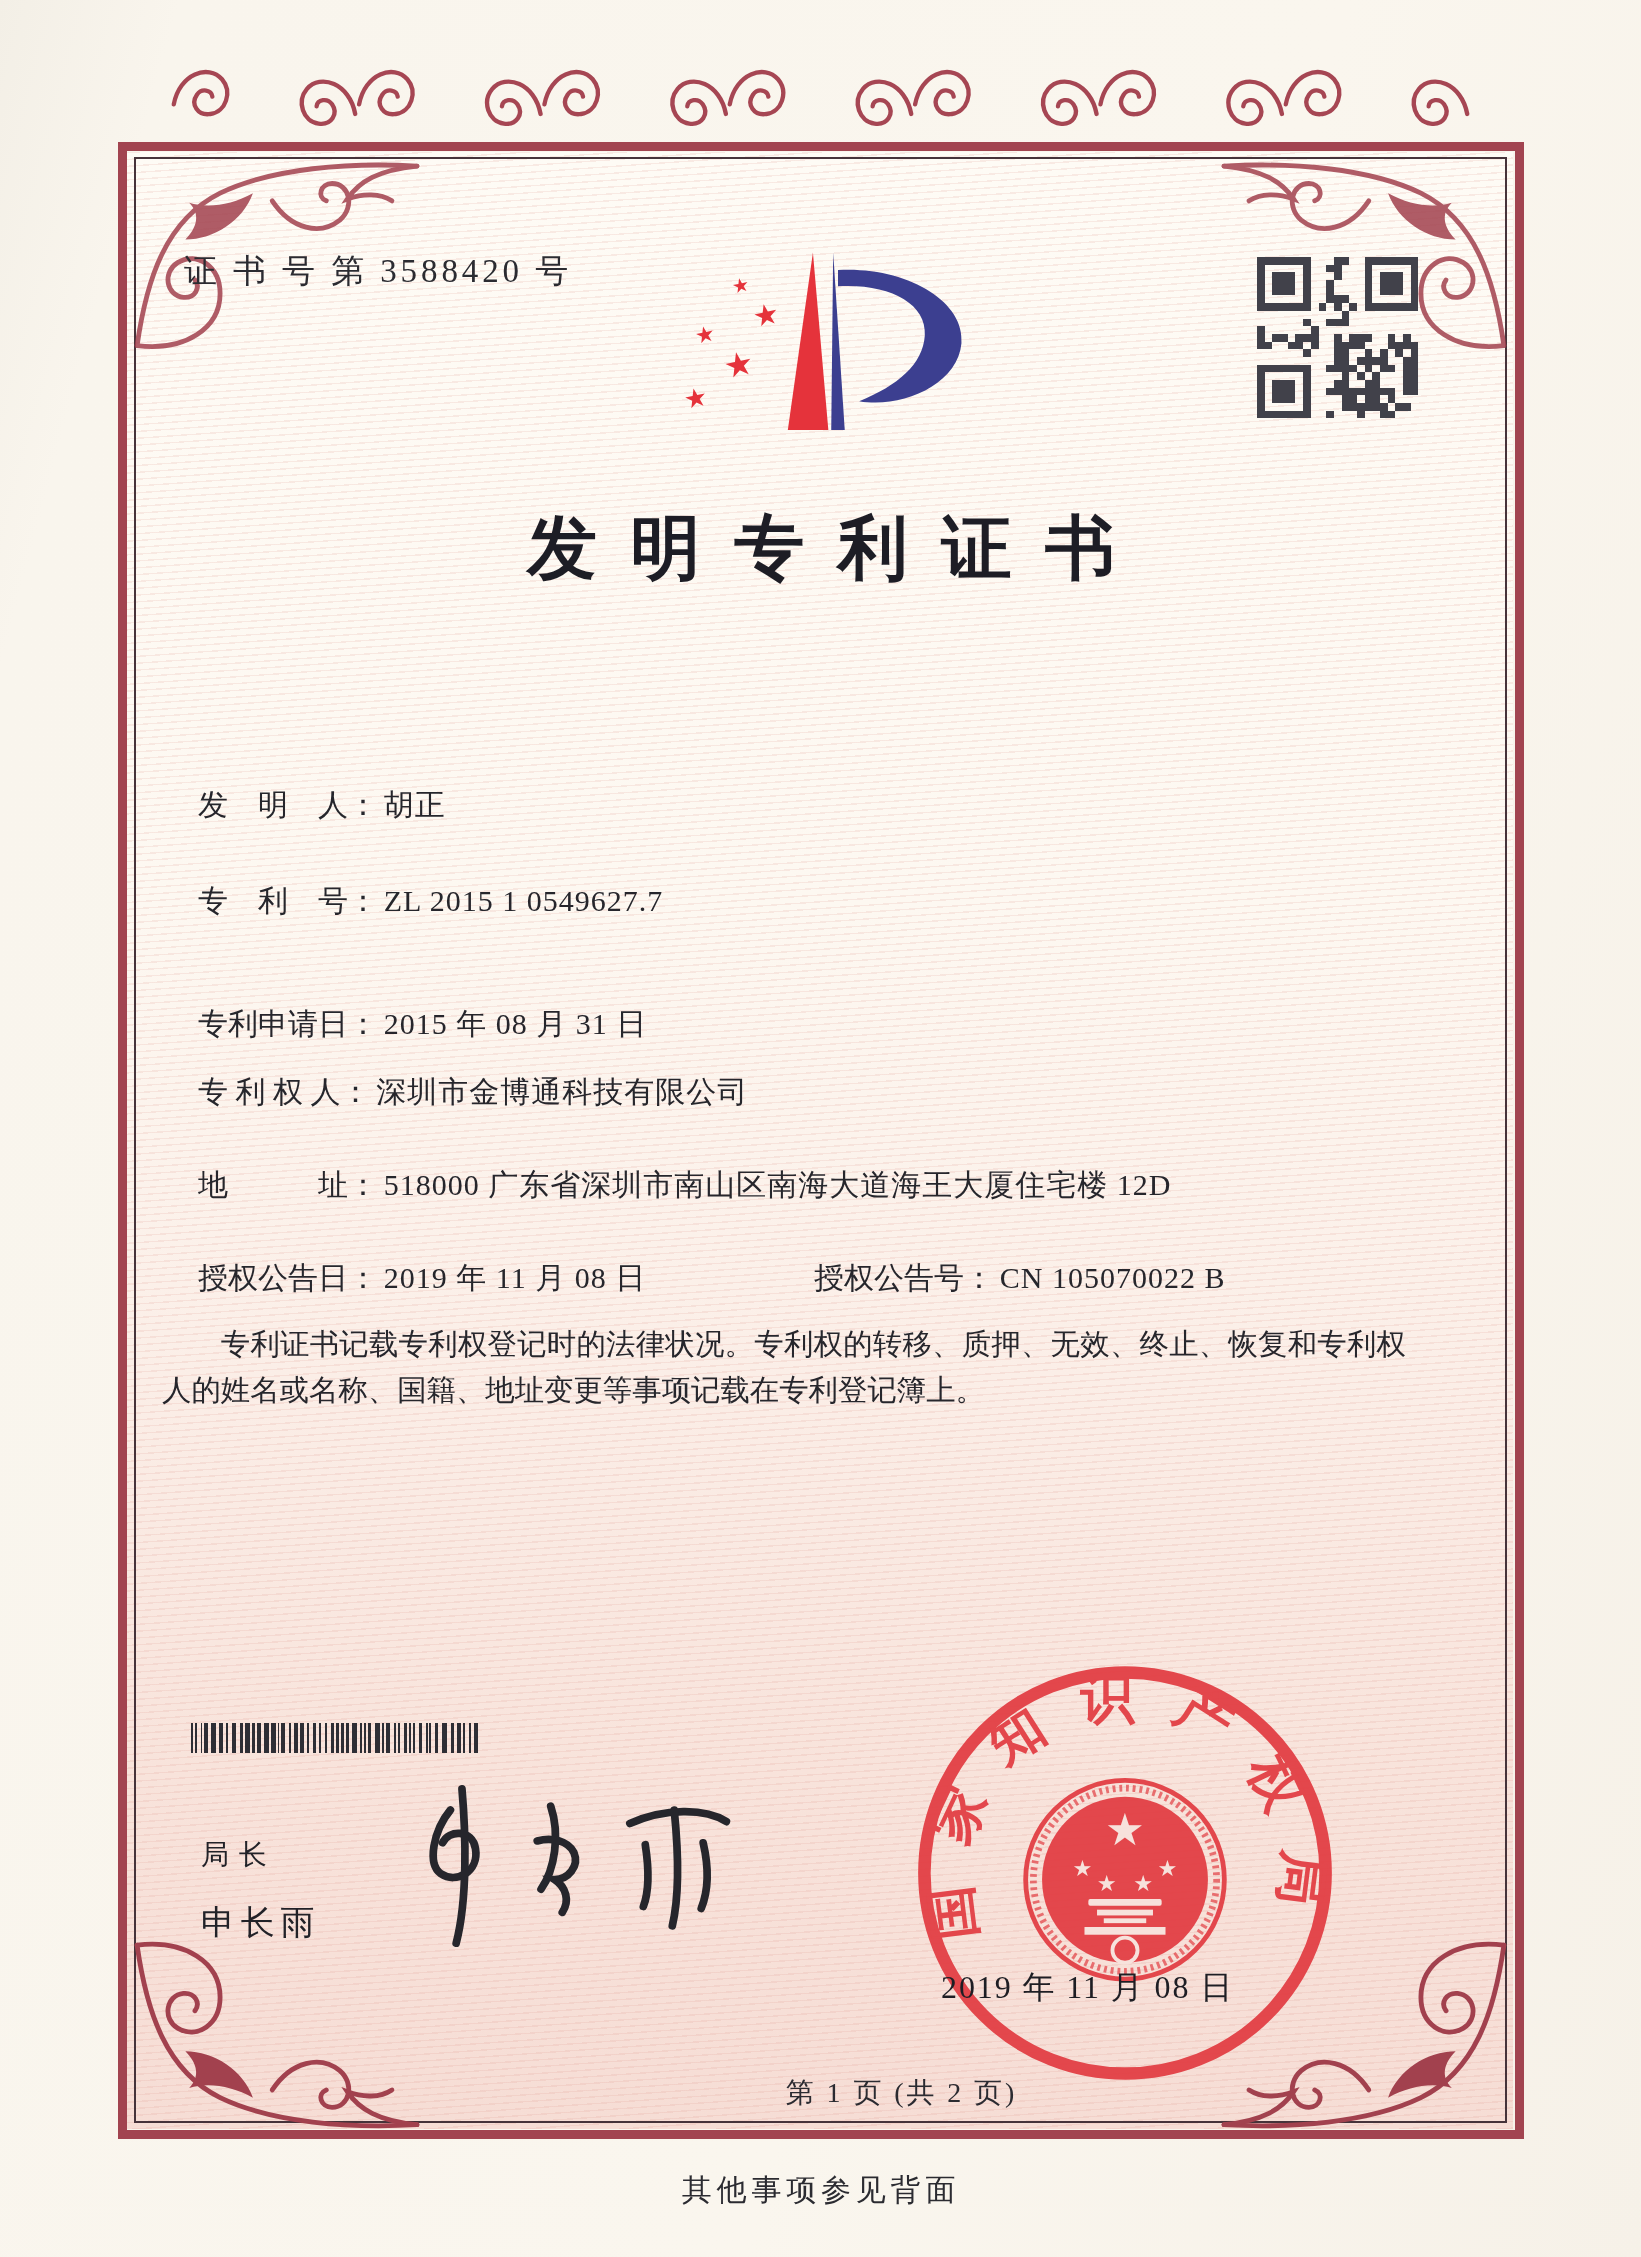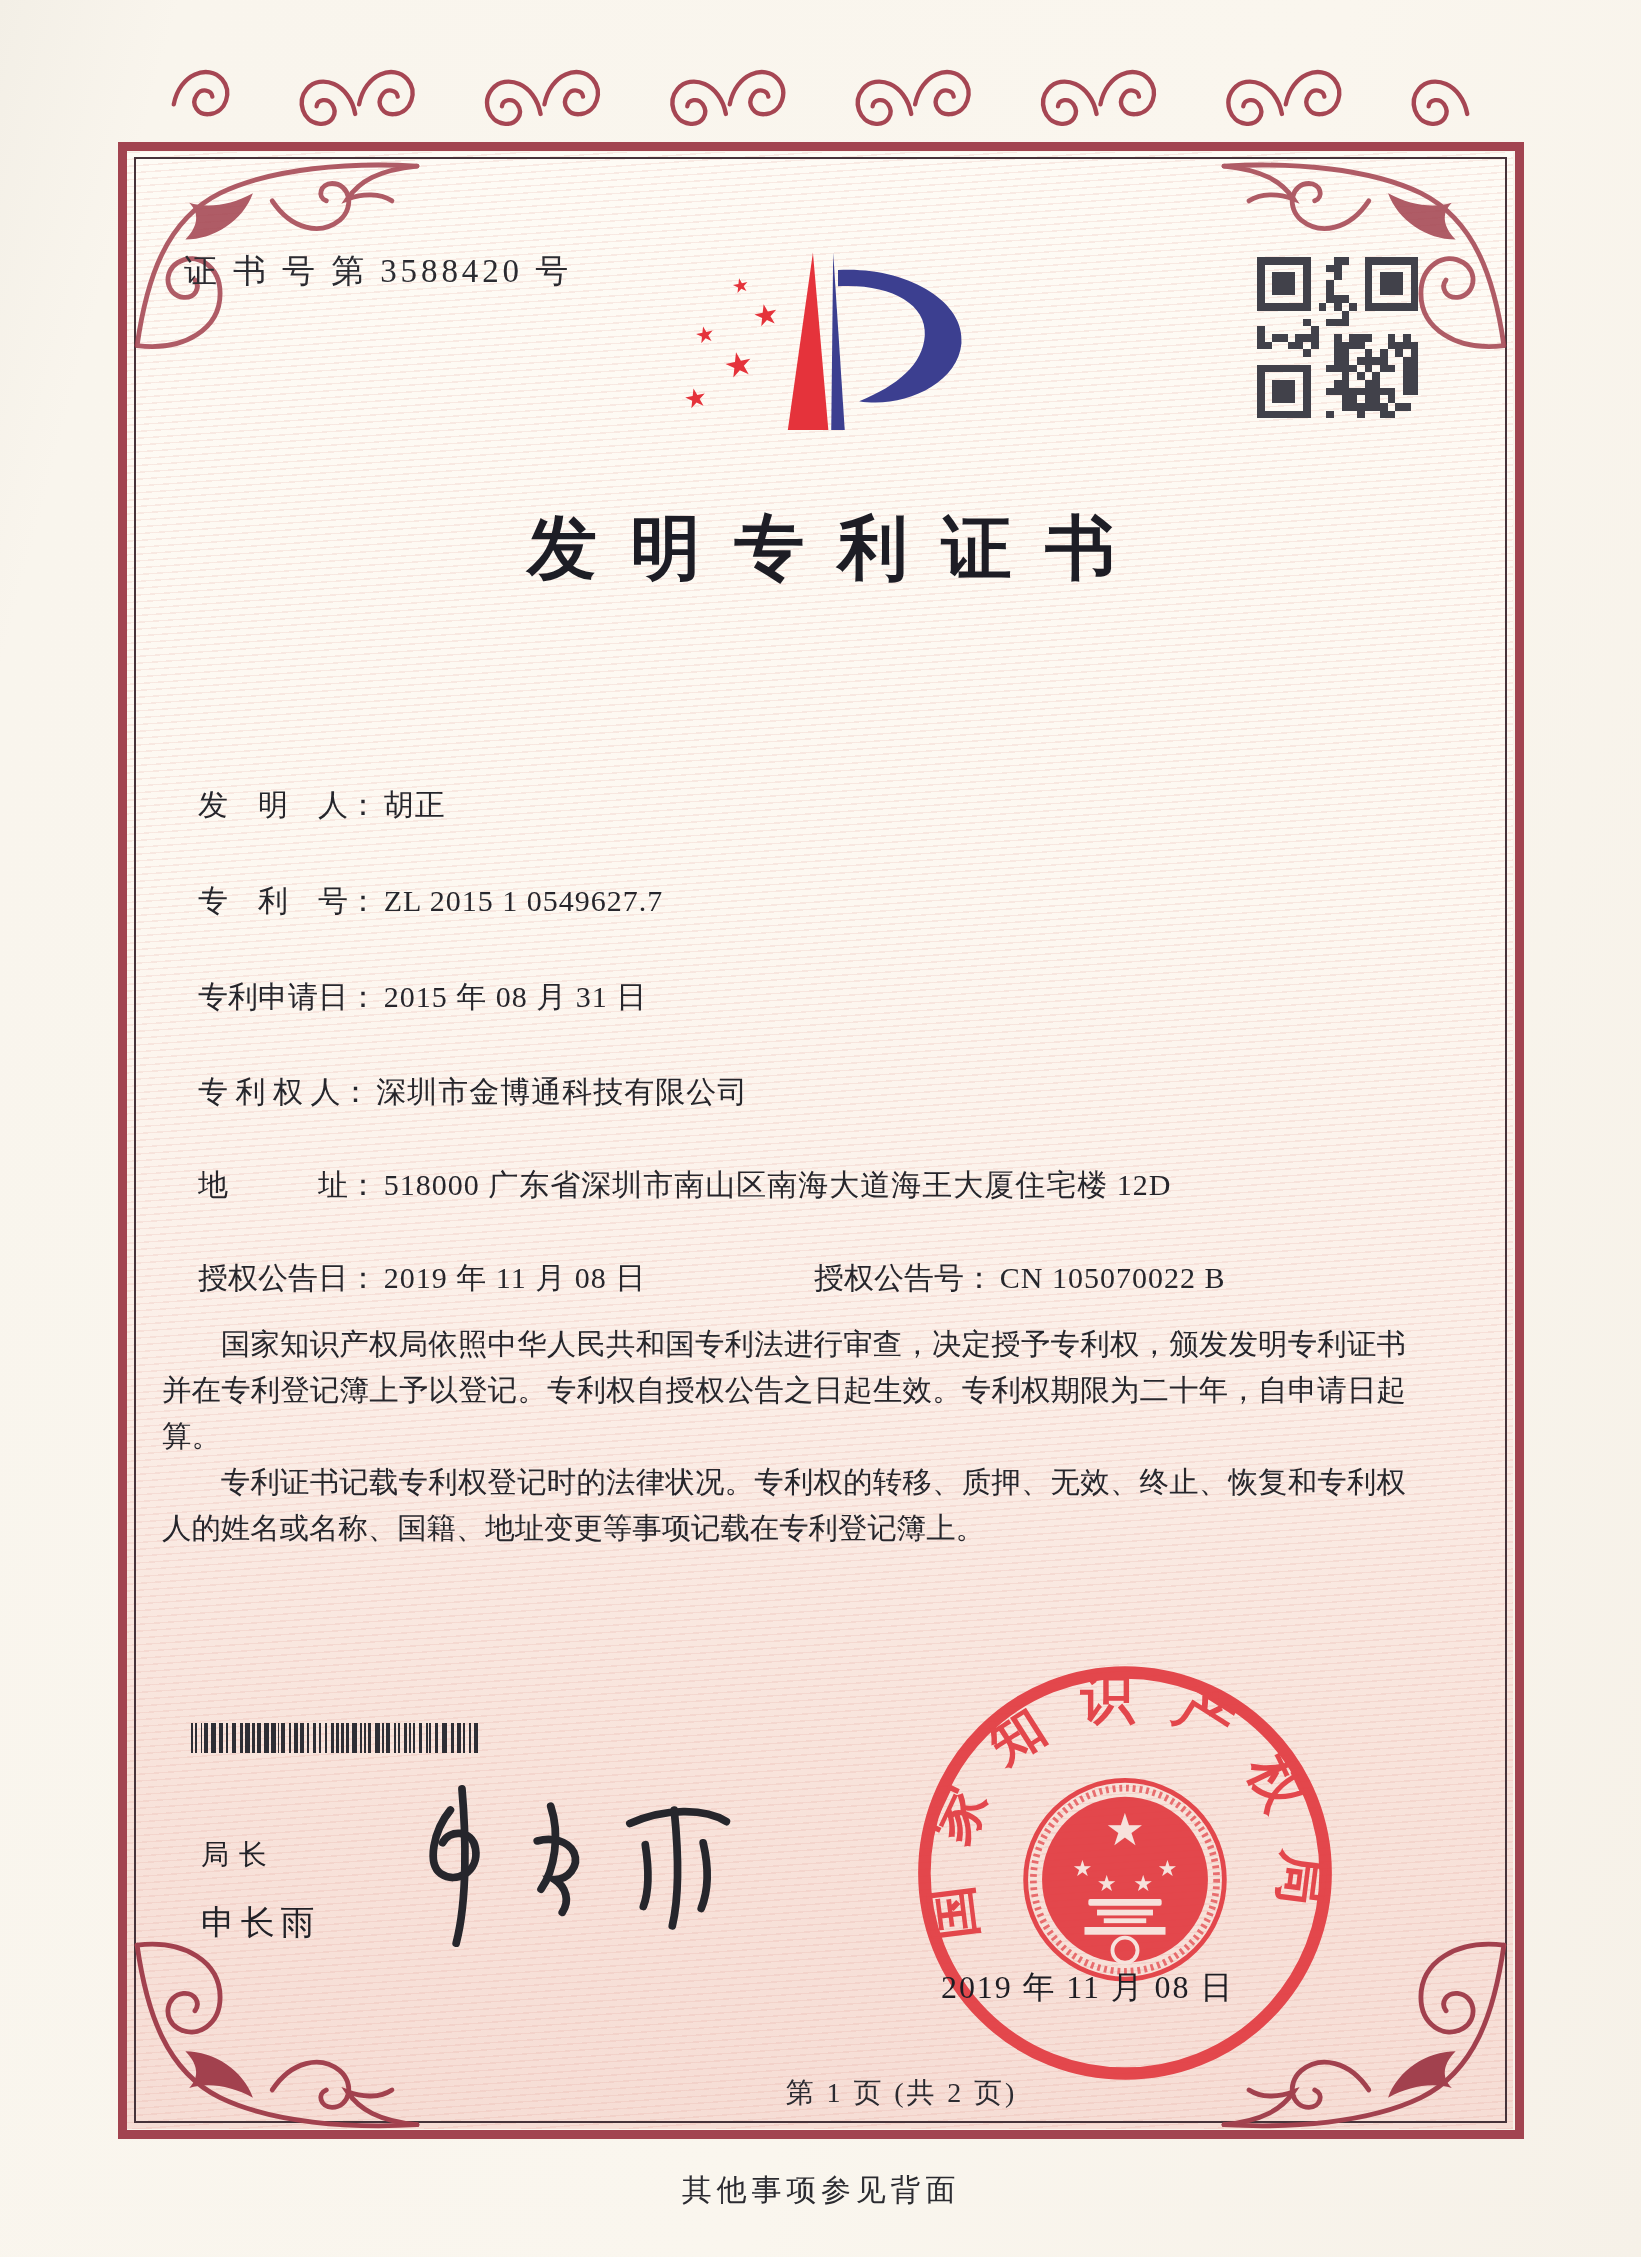--- a/index.html
+++ b/index.html
@@ -569,38 +569,37 @@
     </div>
 
   <div class="title">发明专利证书</div>
 
   <div class="field-row" style="top:785px">
     <span class="lab">发　明　人：</span><span class="val">胡正</span>
   </div>
   <div class="field-row" style="top:881px">
     <span class="lab">专　利　号：</span><span class="val">ZL 2015 1 0549627.7</span>
   </div>
-  <div class="field-row" style="top:977px">
+  <div class="field-row" style="top:1004px">
     <span class="lab">专利申请日：</span><span class="val">2015 年 08 月 31 日</span>
   </div>
   <div class="field-row" style="top:1072px">
     <span class="lab">专 利 权 人：</span><span class="val">深圳市金博通科技有限公司</span>
   </div>
   <div class="field-row" style="top:1165px">
     <span class="lab">地　　　址：</span><span class="val">518000 广东省深圳市南山区南海大道海王大厦住宅楼 12D</span>
   </div>
   <div class="field-row" style="top:1258px">
     <span class="lab">授权公告日：</span><span class="val">2019 年 11 月 08 日</span>
     <span class="grant-no">
       <span class="lab">授权公告号：</span><span class="val">CN 105070022 B</span>
     </span>
   </div>
 
   <div class="body-text">
-    <p>国家知识产权局依照中华人民共和国专利法进行审查，决定授予专利权，颁发发明专利证书并在专利登记簿上予以登记。专利权自授权公告之日起生效。专利权期限为二十年，自申请日起算。</p>
     <p>专利证书记载专利权登记时的法律状况。专利权的转移、质押、无效、终止、恢复和专利权人的姓名或名称、国籍、地址变更等事项记载在专利登记簿上。</p>
   </div>
 
   <div class="barcode" id="barcode"><b style="width: 1.9px;"></b><s style="width: 1.9px;"></s><b style="width: 1.9px;"></b><s style="width: 3.9px;"></s><b style="width: 1.9px;"></b><s style="width: 1.9px;"></s><b style="width: 3.9px;"></b><s style="width: 2.9px;"></s><b style="width: 4.8px;"></b><s style="width: 2.9px;"></s><b style="width: 3.9px;"></b><s style="width: 2.9px;"></s><b style="width: 2.9px;"></b><s style="width: 3.9px;"></s><b style="width: 3.9px;"></b><s style="width: 3.9px;"></s><b style="width: 2.9px;"></b><s style="width: 1.9px;"></s><b style="width: 4.8px;"></b><s style="width: 1.9px;"></s><b style="width: 2.9px;"></b><s style="width: 2.9px;"></s><b style="width: 3.9px;"></b><s style="width: 2.9px;"></s><b style="width: 4.8px;"></b><s style="width: 1.9px;"></s><b style="width: 4.8px;"></b><s style="width: 1.9px;"></s><b style="width: 1.9px;"></b><s style="width: 1.9px;"></s><b style="width: 3.9px;"></b><s style="width: 3.9px;"></s><b style="width: 1.9px;"></b><s style="width: 2.9px;"></s><b style="width: 3.9px;"></b><s style="width: 1.9px;"></s><b style="width: 3.9px;"></b><s style="width: 3.9px;"></s><b style="width: 1.9px;"></b><s style="width: 3.9px;"></s><b style="width: 2.9px;"></b><s style="width: 2.9px;"></s><b style="width: 1.9px;"></b><s style="width: 3.9px;"></s><b style="width: 1.9px;"></b><s style="width: 3.9px;"></s><b style="width: 3.9px;"></b><s style="width: 1.9px;"></s><b style="width: 2.9px;"></b><s style="width: 1.9px;"></s><b style="width: 2.9px;"></b><s style="width: 1.9px;"></s><b style="width: 2.9px;"></b><s style="width: 2.9px;"></s><b style="width: 4.8px;"></b><s style="width: 3.9px;"></s><b style="width: 1.9px;"></b><s style="width: 1.9px;"></s><b style="width: 1.9px;"></b><s style="width: 1.9px;"></s><b style="width: 2.9px;"></b><s style="width: 3.9px;"></s><b style="width: 4.8px;"></b><s style="width: 2.9px;"></s><b style="width: 1.9px;"></b><s style="width: 1.9px;"></s><b style="width: 3.9px;"></b><s style="width: 3.9px;"></s><b style="width: 1.9px;"></b><s style="width: 1.9px;"></s><b style="width: 1.9px;"></b><s style="width: 3.9px;"></s><b style="width: 3.9px;"></b><s style="width: 1.9px;"></s><b style="width: 1.9px;"></b><s style="width: 1.9px;"></s><b style="width: 1.9px;"></b><s style="width: 3.9px;"></s><b style="width: 2.9px;"></b><s style="width: 3.9px;"></s><b style="width: 1.9px;"></b><s style="width: 1.9px;"></s><b style="width: 1.9px;"></b><s style="width: 3.9px;"></s><b style="width: 2.9px;"></b><s style="width: 3.9px;"></s><b style="width: 4.8px;"></b><s style="width: 3.9px;"></s><b style="width: 2.9px;"></b><s style="width: 2.9px;"></s><b style="width: 4.8px;"></b><s style="width: 1.9px;"></s><b style="width: 1.9px;"></b><s style="width: 3.9px;"></s><b style="width: 1.9px;"></b><s style="width: 2.9px;"></s><b style="width: 3.9px;"></b><s style="width: 1.9px;"></s></div>
 
   <div class="sig-title">局长</div>
   <div class="sig-name">申长雨</div>
 
   <svg class="orn" style="left:406px;top:1781px;width:357px;height:169px" viewBox="0 0 370 175" fill="none" stroke="#26262c" stroke-width="8" stroke-linecap="round">
     <path d="M46,30 C28,52 22,86 36,96 C52,107 76,94 72,70 C69,50 44,50 38,64"></path>

